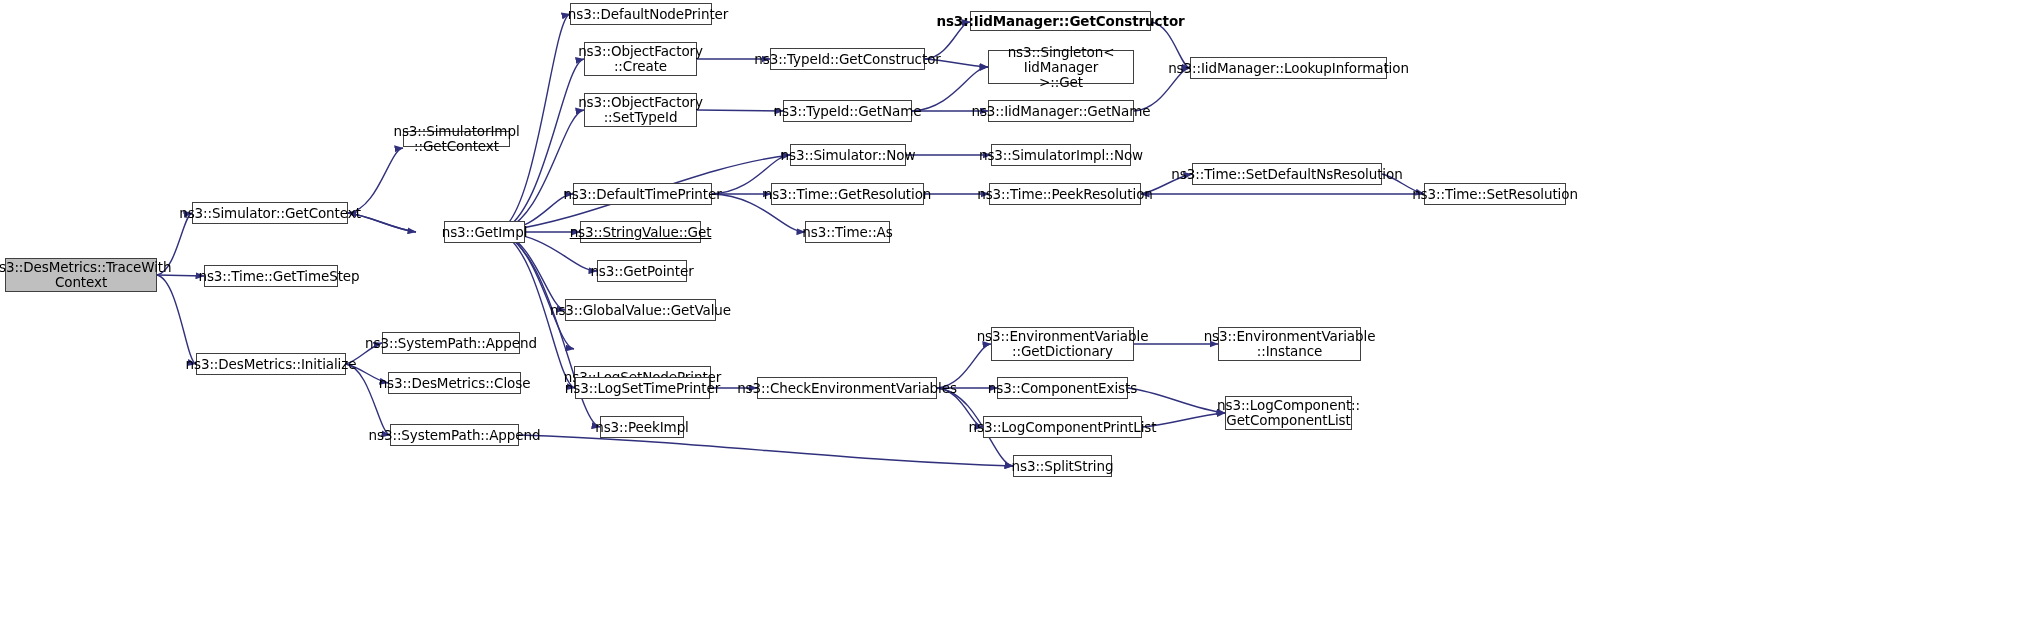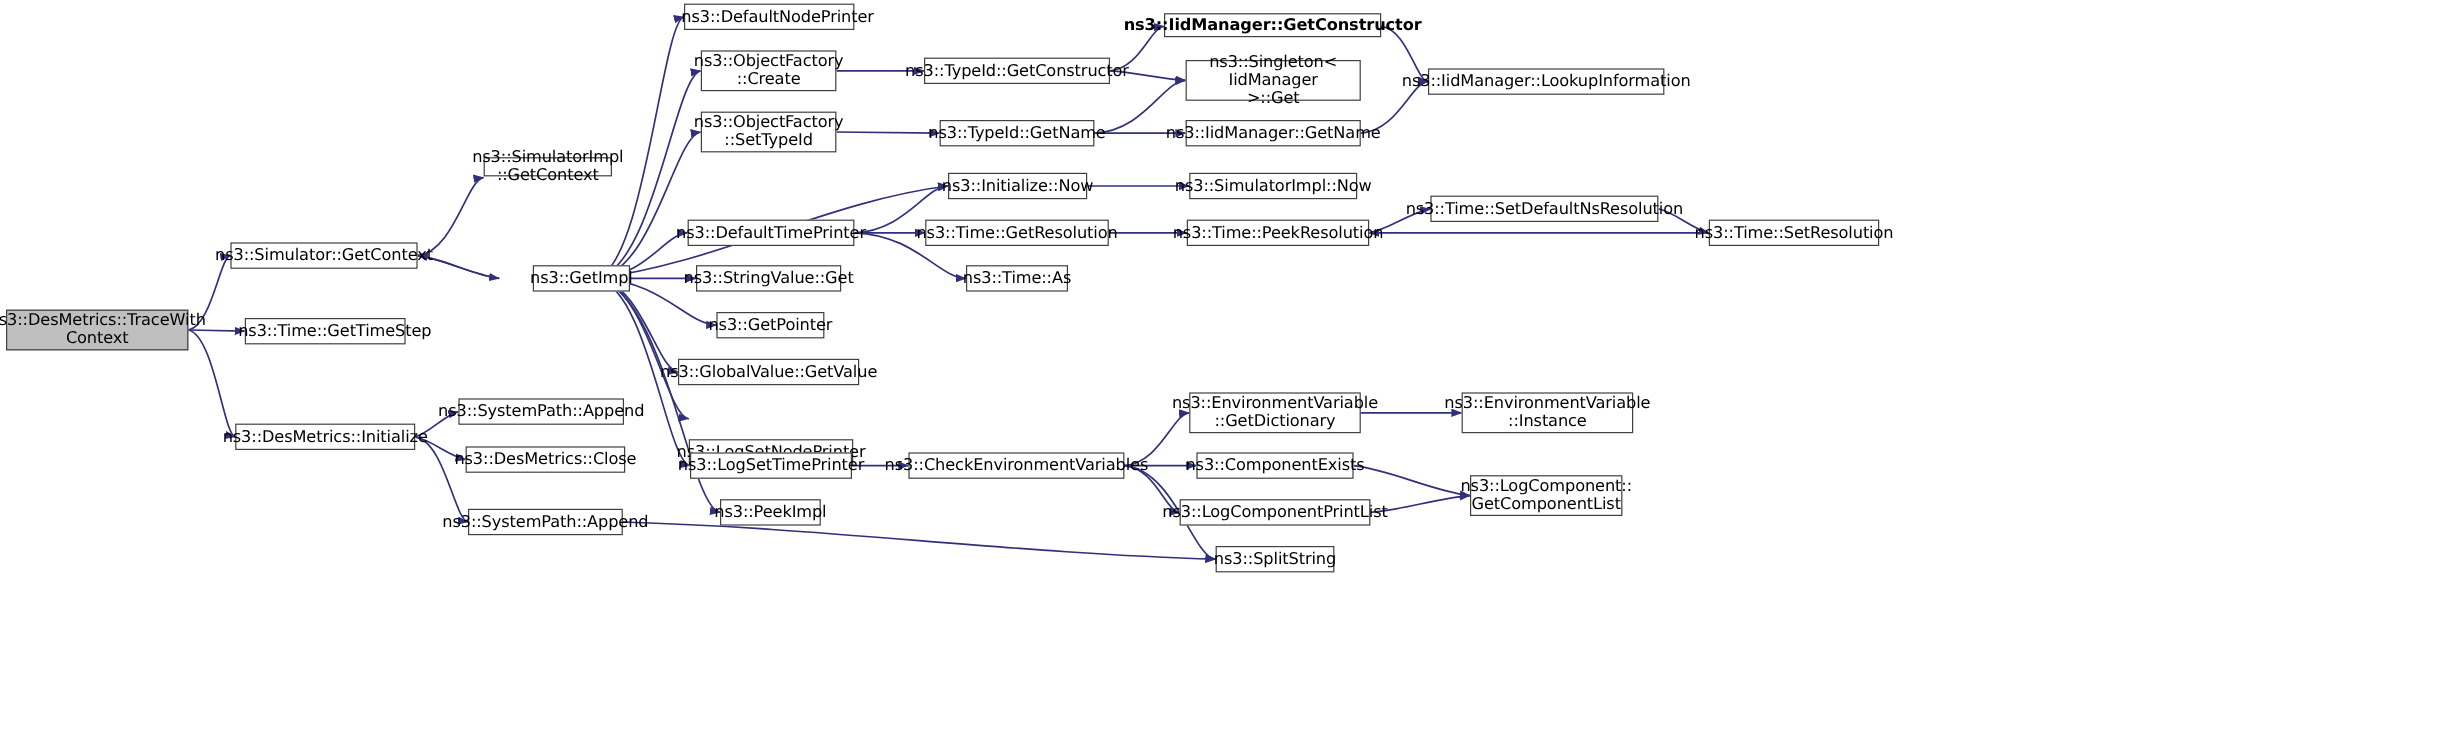--- a/index.html
+++ b/index.html
@@ -103,29 +103,29 @@
       <div class="node" style="left: 416px; top: 221px; width: 81px; height: 22px; margin-left: 28px;">ns3::GetImpl</div>
       <div class="node" style="left: 382px; top: 332px; width: 138px; height: 22px;">ns3::SystemPath::Append</div>
       <div class="node" style="left: 388px; top: 372px; width: 133px; height: 22px;">ns3::DesMetrics::Close</div>
       <div class="node" style="left: 390px; top: 424px; width: 129px; height: 22px;">ns3::SystemPath::Append</div>
       <div class="node" style="left: 570px; top: 3px; width: 142px; height: 22px; padding-left: 18px;">ns3::DefaultNodePrinter</div>
       <div class="node" style="left: 584px; top: 42px; width: 113px; height: 34px;">ns3::ObjectFactory
 ::Create</div>
       <div class="node" style="left: 584px; top: 93px; width: 113px; height: 34px;">ns3::ObjectFactory
 ::SetTypeId</div>
       <div class="node" style="left: 573px; top: 183px; width: 139px; height: 22px;">ns3::DefaultTimePrinter</div>
-      <div class="node" style="left: 580px; top: 221px; width: 121px; height: 22px;">ns3::StringValue::Get</div>
+      <div class="node" style="left: 580px; top: 221px; width: 121px; height: 22px; text-decoration: underline;">ns3::StringValue::Get</div>
       <div class="node" style="left: 597px; top: 260px; width: 90px; height: 22px;">ns3::GetPointer</div>
       <div class="node" style="left: 565px; top: 299px; width: 151px; height: 22px;">ns3::GlobalValue::GetValue</div>
       <div class="node" style="left: 574px; top: 338px; width: 137px; height: 22px; margin-top: 28px;">ns3::LogSetNodePrinter</div>
       <div class="node" style="left: 575px; top: 377px; width: 135px; height: 22px;">ns3::LogSetTimePrinter</div>
       <div class="node" style="left: 600px; top: 416px; width: 84px; height: 22px;">ns3::PeekImpl</div>
       <div class="node" style="left: 770px; top: 48px; width: 155px; height: 22px;">ns3::TypeId::GetConstructor</div>
       <div class="node" style="left: 783px; top: 100px; width: 129px; height: 22px;">ns3::TypeId::GetName</div>
-      <div class="node" style="left: 790px; top: 144px; width: 116px; height: 22px;">ns3::Initialize::Now</div>
+      <div class="node" style="left: 790px; top: 144px; width: 116px; height: 22px;">ns3::Simulator::Now</div>
       <div class="node" style="left: 771px; top: 183px; width: 153px; height: 22px;">ns3::Time::GetResolution</div>
       <div class="node" style="left: 805px; top: 221px; width: 85px; height: 22px;">ns3::Time::As</div>
       <div class="node" style="left: 757px; top: 377px; width: 180px; height: 22px;">ns3::CheckEnvironmentVariables</div>
       <div class="node" style="left: 970px; top: 11px; width: 181px; height: 20px; font-weight: bold;">ns3::IidManager::GetConstructor</div>
       <div class="node" style="left: 988px; top: 50px; width: 146px; height: 34px;">ns3::Singleton&lt; IidManager
 &gt;::Get</div>
       <div class="node" style="left: 988px; top: 100px; width: 146px; height: 22px;">ns3::IidManager::GetName</div>
       <div class="node" style="left: 991px; top: 144px; width: 140px; height: 22px;">ns3::SimulatorImpl::Now</div>
       <div class="node" style="left: 989px; top: 183px; width: 152px; height: 22px;">ns3::Time::PeekResolution</div>
       <div class="node" style="left: 991px; top: 327px; width: 143px; height: 34px;">ns3::EnvironmentVariable

